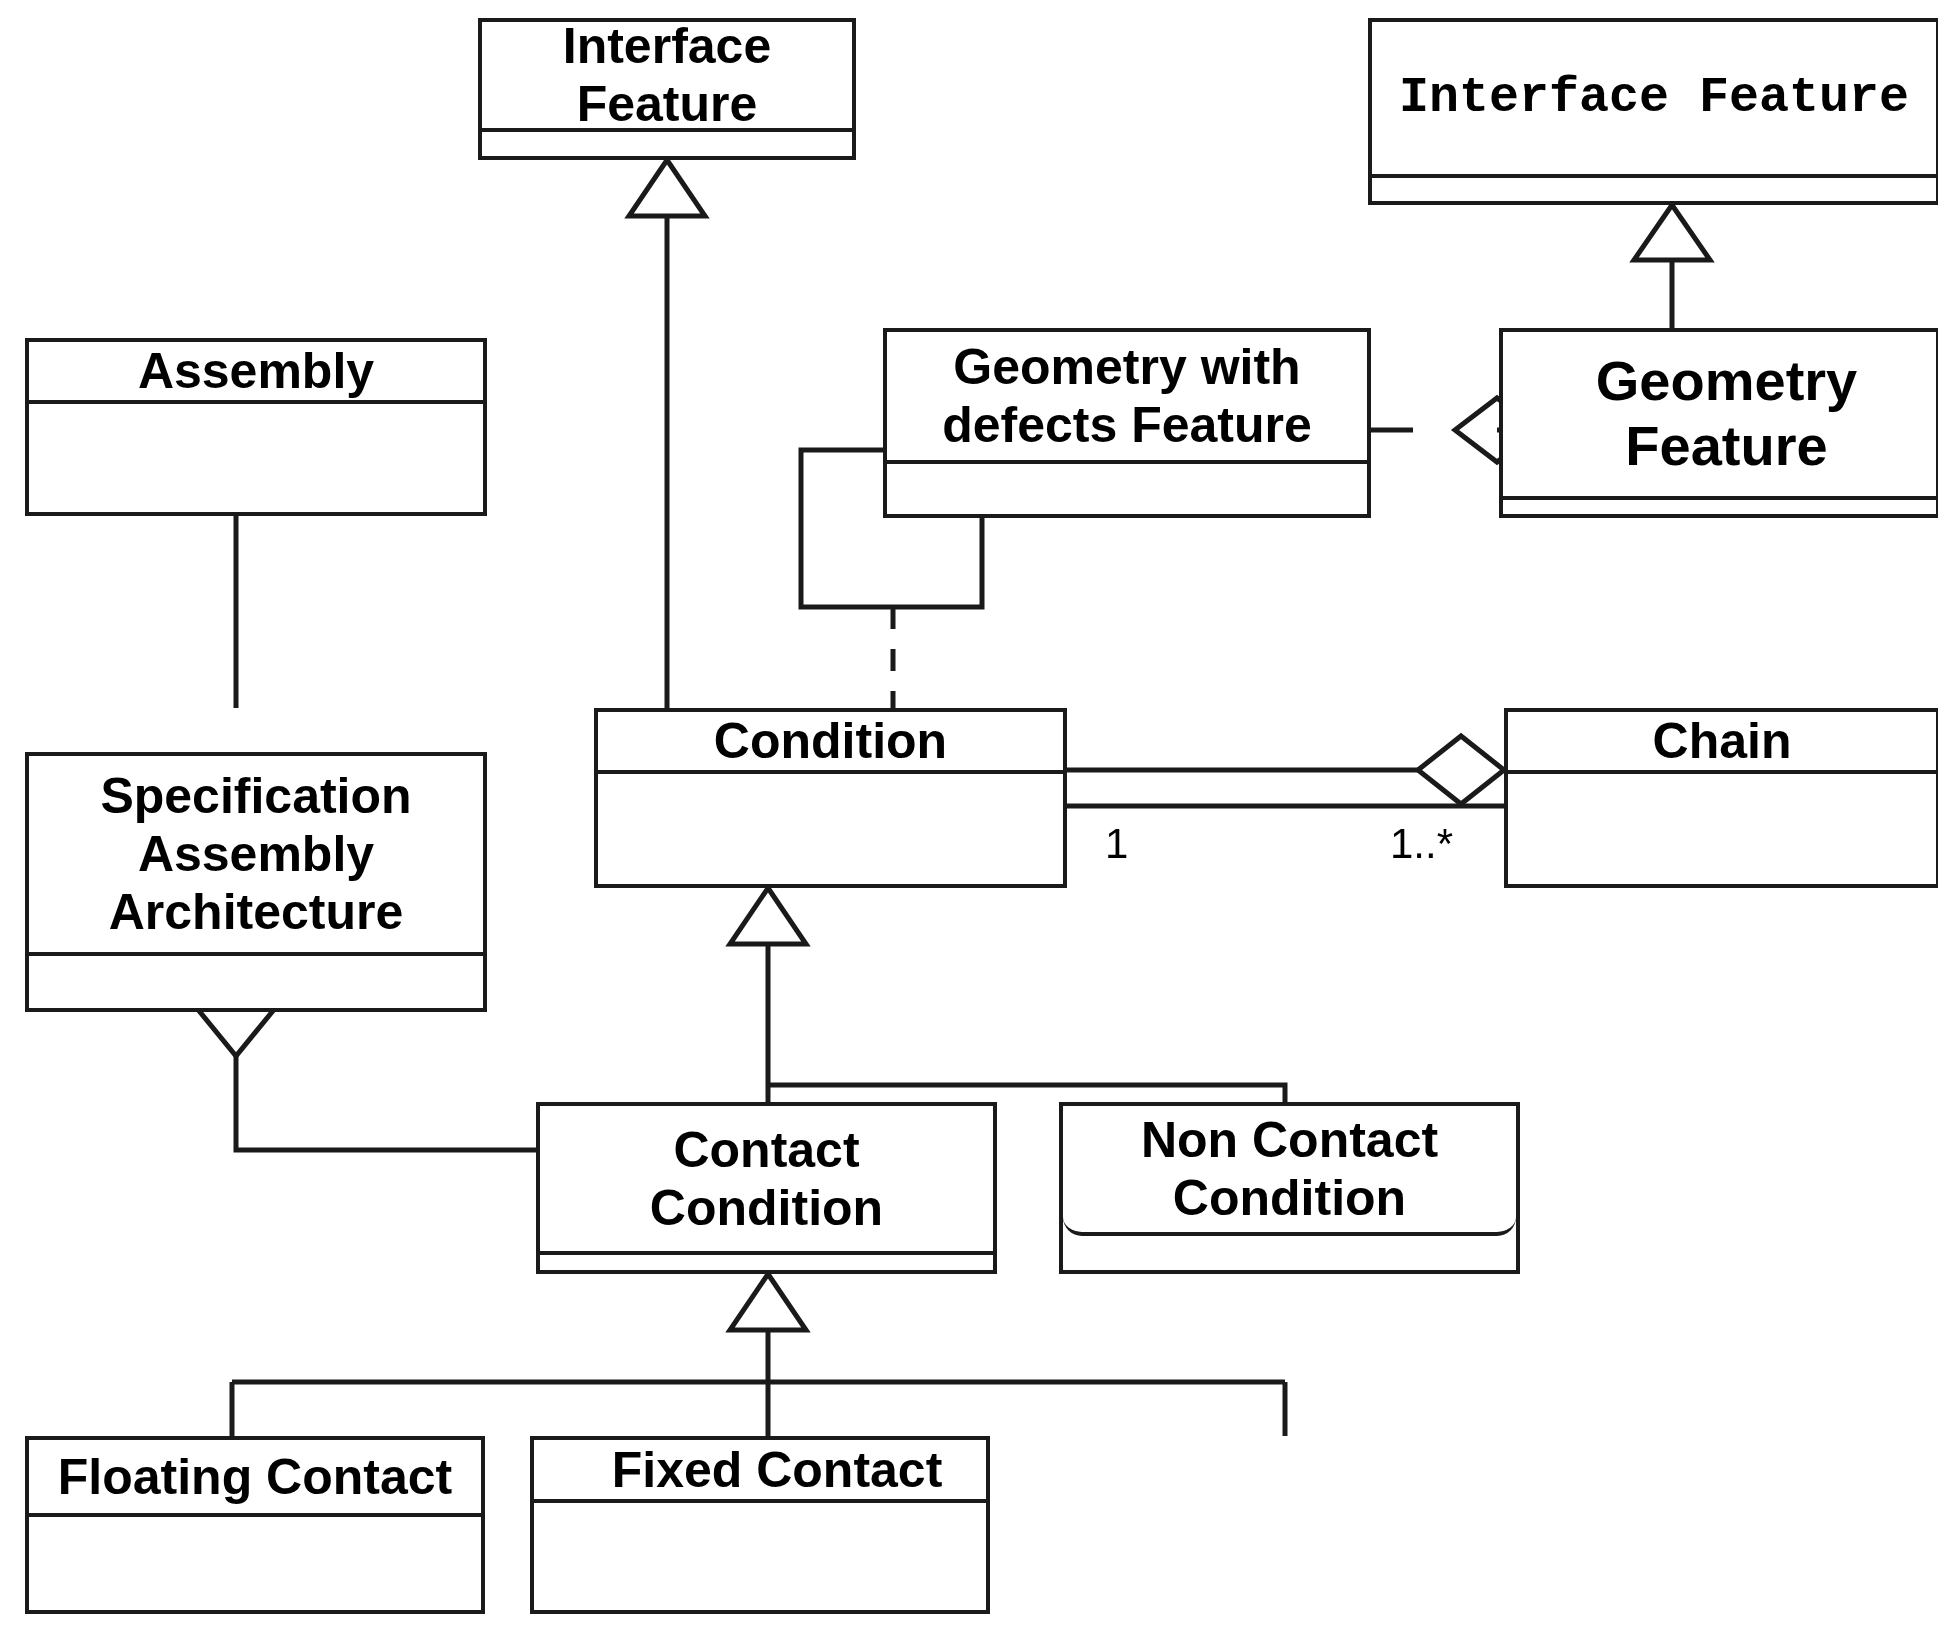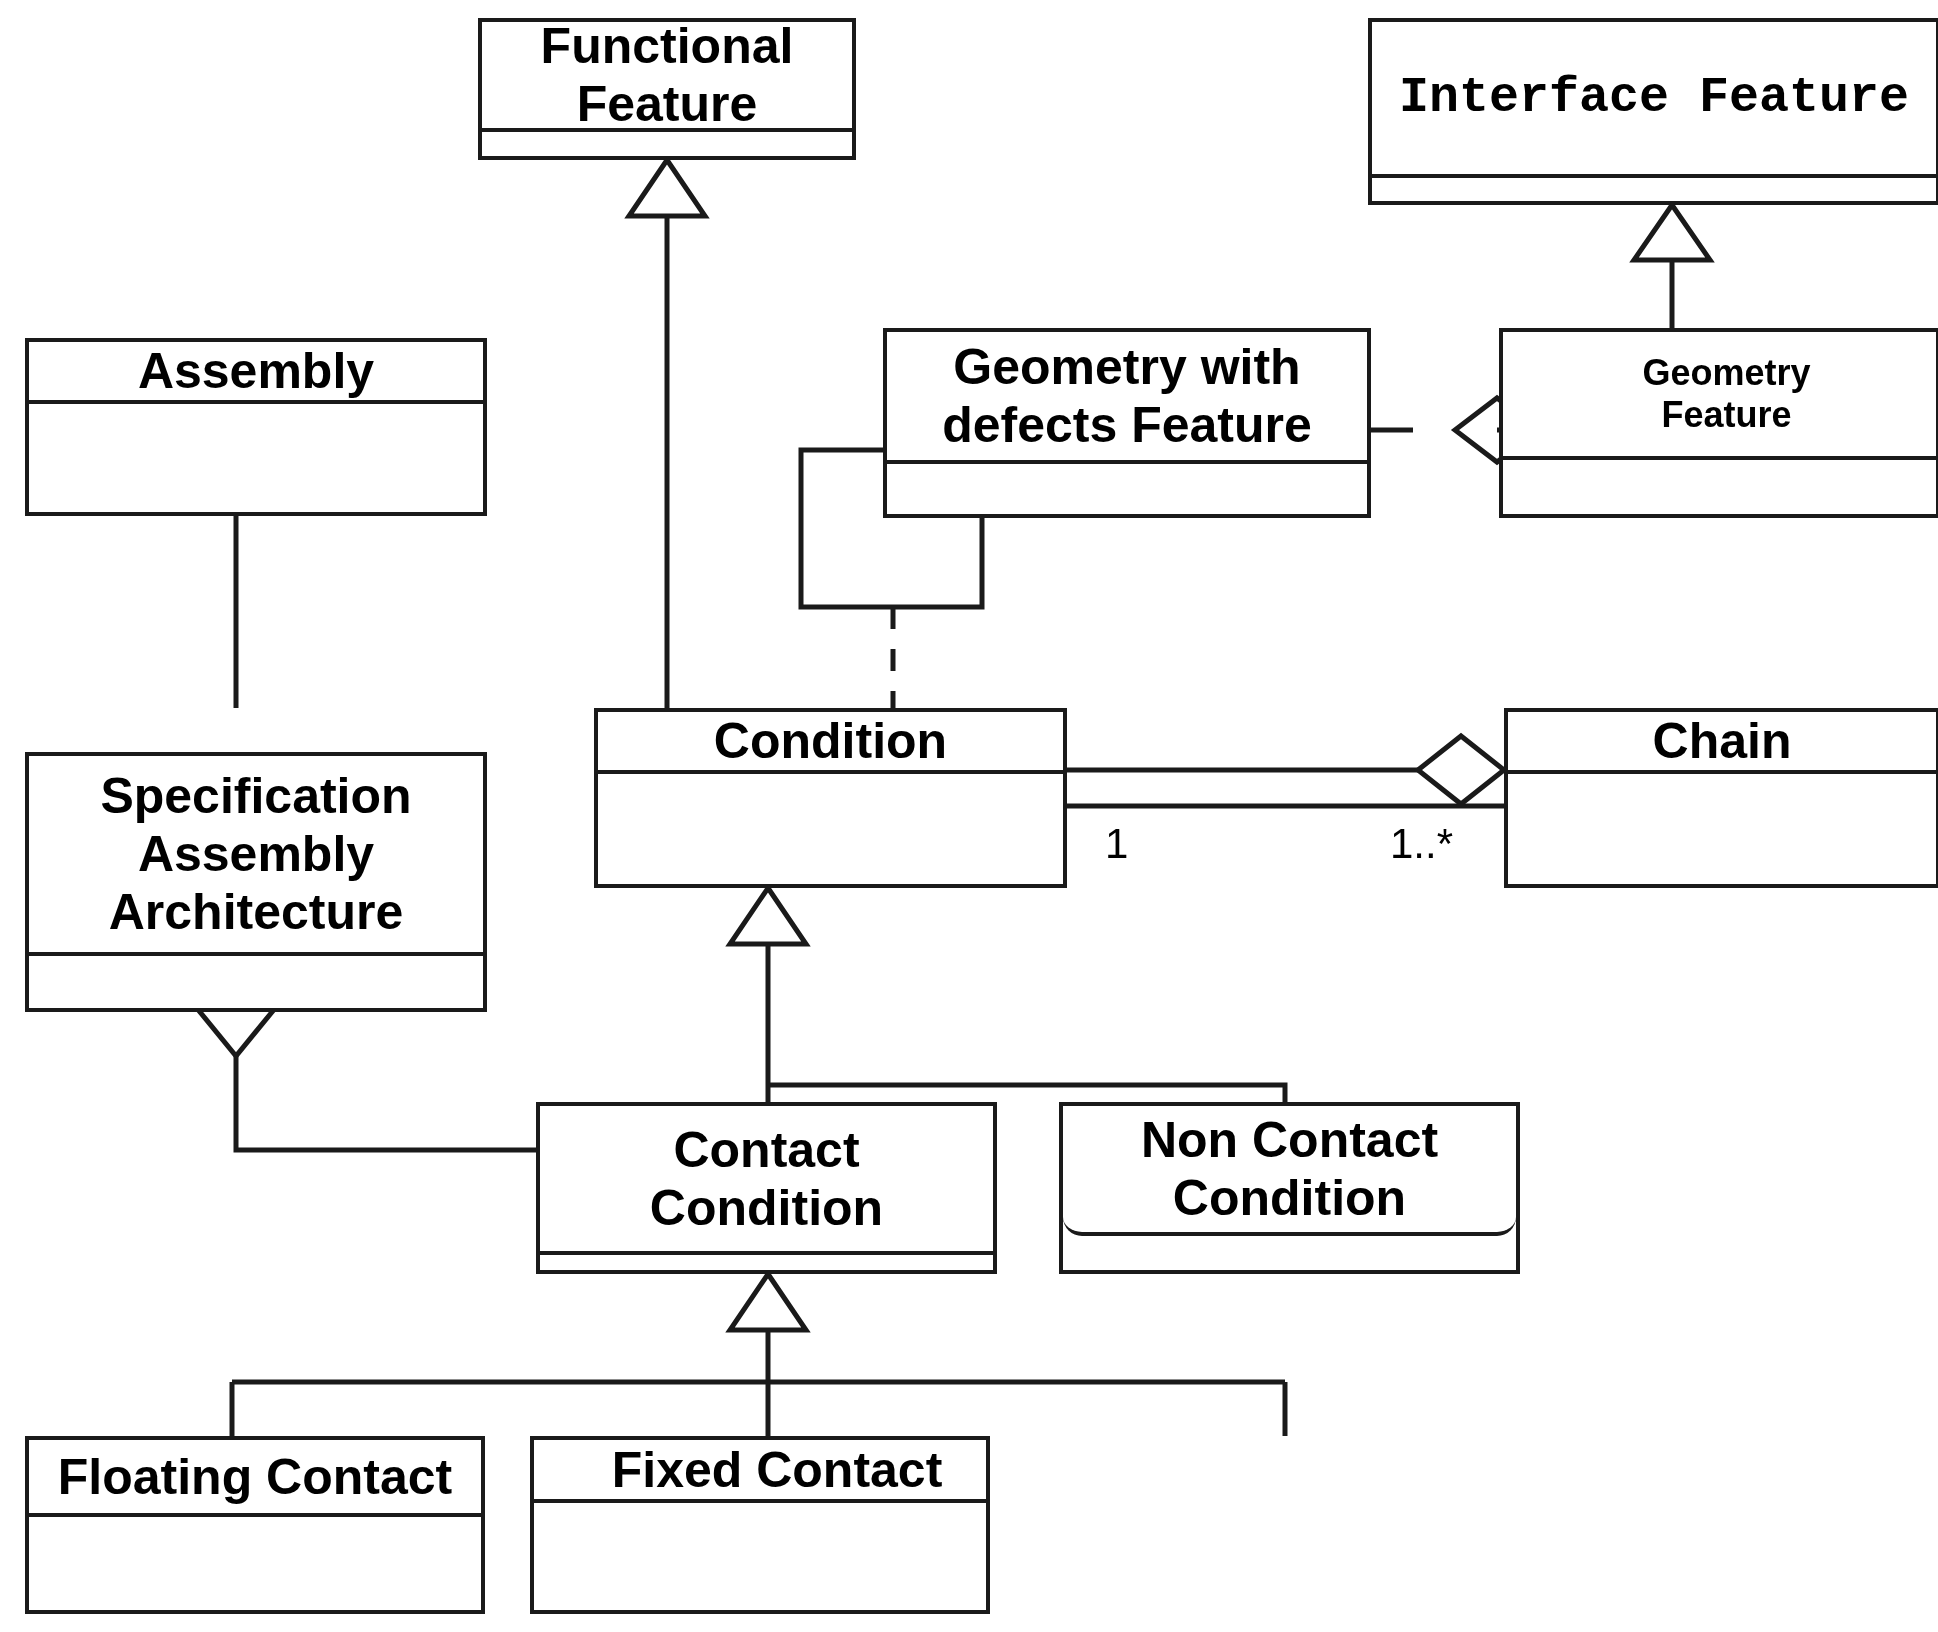--- a/index.html
+++ b/index.html
@@ -119,21 +119,21 @@
       <polygon class="tri" points="768,1274 806,1330 730,1330"></polygon>
       <path class="ln" d="M 768 1330 L 768 1382"></path>
       <path class="ln" d="M 232 1382 L 1285 1382"></path>
       <path class="ln" d="M 232 1382 L 232 1436"></path>
       <path class="ln" d="M 768 1382 L 768 1436"></path>
       <path class="ln" d="M 1285 1382 L 1285 1436"></path>
     </g>
   </svg>
 
   <div class="uml-class" style="left:478px; top:18px; width:378px; height:142px;">
-    <div class="uml-name" style="height:110px; font-size:50px;">Functional
+    <div class="uml-name" style="height:110px; font-size:50px;">Interface
 Feature</div>
     <div class="uml-attrs"></div>
   </div>
 
   <div class="uml-class" style="left:1368px; top:18px; width:572px; height:187px;">
     <div class="uml-name" style="height:156px; font-size:50px;font-family:Liberation Mono, monospace;">Interface Feature</div>
     <div class="uml-attrs"></div>
   </div>
 
   <div class="uml-class" style="left:25px; top:338px; width:462px; height:178px;">
@@ -141,21 +141,21 @@
     <div class="uml-attrs"></div>
   </div>
 
   <div class="uml-class" style="left:883px; top:328px; width:488px; height:190px;">
     <div class="uml-name" style="height:132px; font-size:50px;">Geometry with
 defects Feature</div>
     <div class="uml-attrs"></div>
   </div>
 
   <div class="uml-class" style="left:1499px; top:328px; width:441px; height:190px;">
-    <div class="uml-name" style="height:128px; font-size:36px;padding-left:20px;">Geometry
+    <div class="uml-name" style="height:168px; font-size:56px;padding-left:20px;">Geometry
 Feature</div>
     <div class="uml-attrs"></div>
   </div>
 
   <div class="uml-class" style="left:25px; top:708px; width:462px; height:260px;margin-top:44px;">
     <div class="uml-name" style="height:200px; font-size:50px;">Specification
 Assembly
 Architecture</div>
     <div class="uml-attrs"></div>
   </div>

